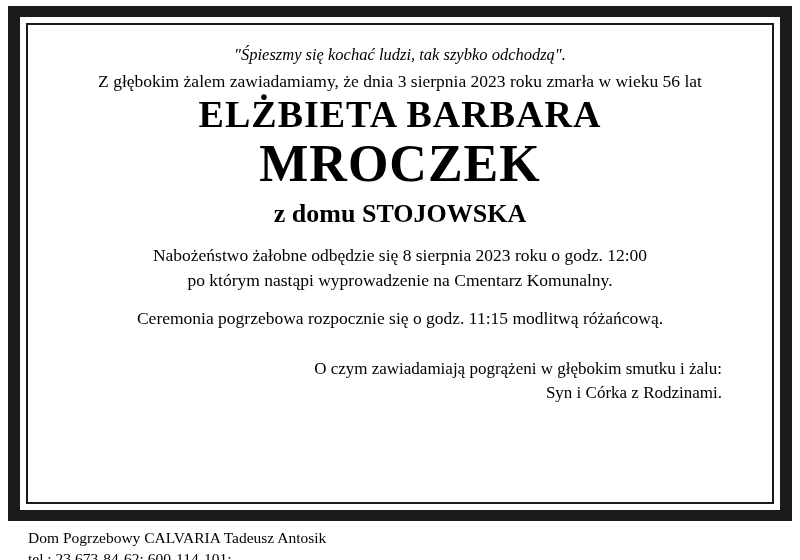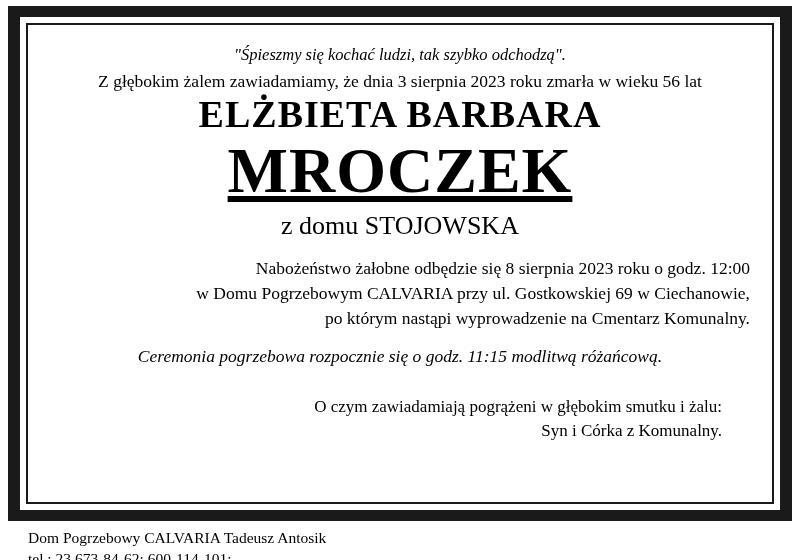--- a/index.html
+++ b/index.html
@@ -90,47 +90,44 @@
   .emblem svg { display: inline-block; }
 
   .name-first {
     font-size: 38px;
     font-weight: bold;
     letter-spacing: 1px;
     line-height: 1.05;
     margin: 2px 0 0 0;
   }
   .name-last {
-    font-size: 64px;
+    font-size: 52px;
     font-weight: bold;
     letter-spacing: 1px;
     line-height: 1.05;
     margin: 2px 0 0 0;
-    text-decoration: underline;
   }
   .maiden {
     font-size: 26px;
-    font-weight: normal;
+    font-weight: bold;
     line-height: 1.2;
     margin: 6px 0 0 0;
   }
 
   .service {
     font-size: 17.5px;
     line-height: 1.45;
     margin: 14px 0 0 0;
-    text-align: right;
   }
   .service .line { display: block; }
 
   .ceremony {
     font-size: 17.5px;
     line-height: 1.45;
     margin: 12px 0 0 0;
-    font-style: italic;
   }
 
   .closing {
     font-size: 17px;
     line-height: 1.4;
     margin: 26px 0 4px 0;
     text-align: right;
     padding-right: 28px;
   }
   .closing .line { display: block; }
@@ -167,29 +164,28 @@
             <span class="line">Z głębokim żalem zawiadamiamy, że dnia 3 sierpnia 2023 roku zmarła w wieku 56 lat</span>
           </div>
 
 
           <div class="name-first">ELŻBIETA BARBARA</div>
           <div class="name-last">MROCZEK</div>
           <div class="maiden">z domu STOJOWSKA</div>
 
           <div class="service">
             <span class="line">Nabożeństwo żałobne odbędzie się 8 sierpnia 2023 roku o godz. 12:00</span>
-            <span class="line">w Domu Pogrzebowym CALVARIA przy ul. Gostkowskiej 69 w Ciechanowie,</span>
             <span class="line">po którym nastąpi wyprowadzenie na Cmentarz Komunalny.</span>
           </div>
 
           <div class="ceremony">Ceremonia pogrzebowa rozpocznie się o godz. 11:15 modlitwą różańcową.</div>
 
           <div class="closing">
             <span class="line">O czym zawiadamiają pogrążeni w głębokim smutku i żalu:</span>
-            <span class="line">Syn i Córka z Komunalny.</span>
+            <span class="line">Syn i Córka z Rodzinami.</span>
           </div>
 
         </div>
 
       </div>
     </div>
   </div>
 
   <div class="footer">
     <span class="fline">Dom Pogrzebowy CALVARIA Tadeusz Antosik</span>

